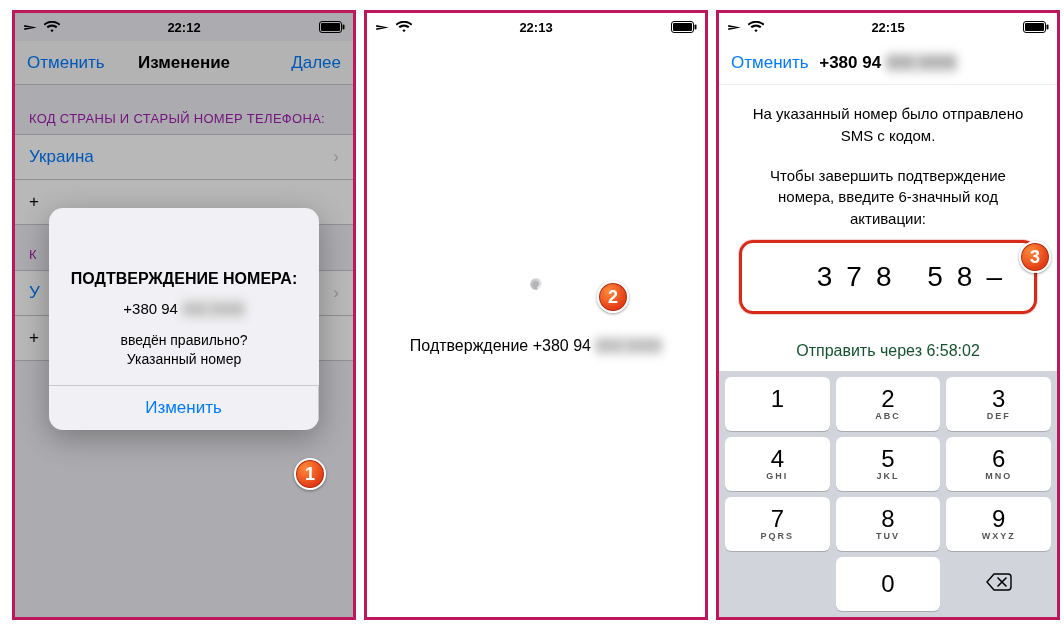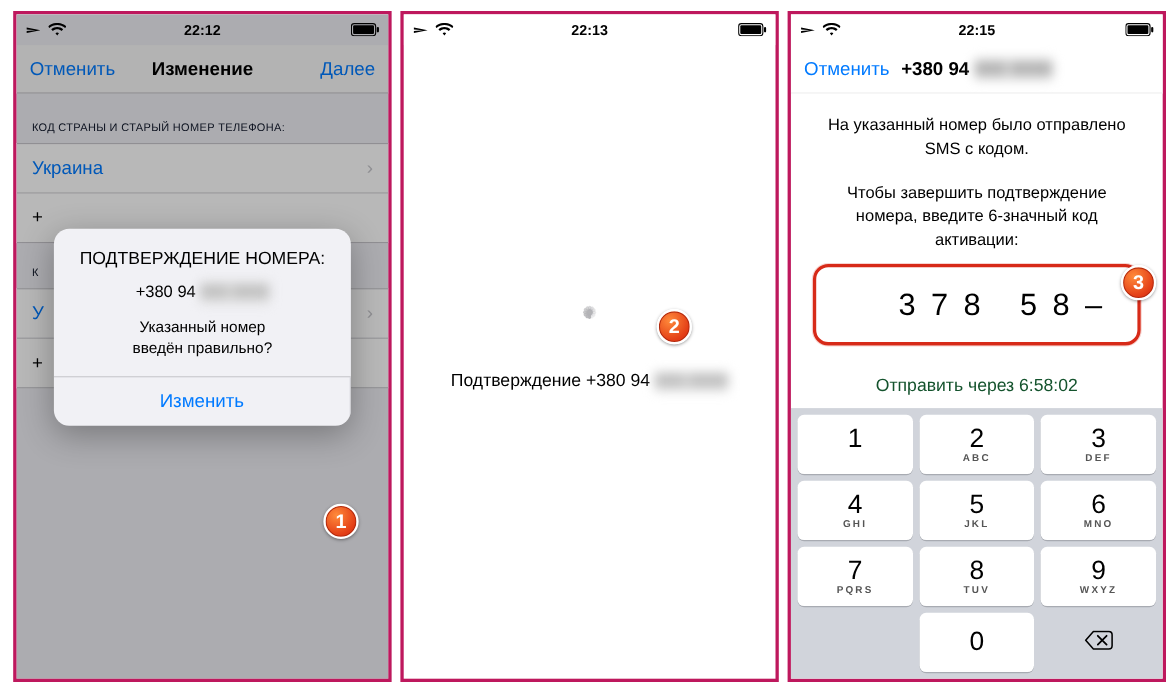--- a/index.html
+++ b/index.html
@@ -49,22 +49,22 @@
     border-bottom:1px solid #c8c7cc;
     background:#f8f8f8;
     position:relative;
   }
   .navbar.white { background:#fff; border-bottom:1px solid #e2e2e2;}
   .nav-title { position:absolute; left:0; right:0; text-align:center; font-weight:600; font-size:17px; pointer-events:none;}
   .nav-btn { color:#007aff; font-size:17px; }
 
   
   .section-header {
-    font-size:10px;
-    color:#0f172a;
+    font-size:13px;
+    color:#a21caf;
     padding:26px 14px 8px 14px;
     text-transform:uppercase;
     letter-spacing:0.3px;
   }
   .cell {
     background:#fff;
     border-top:1px solid #c8c7cc;
     border-bottom:1px solid #c8c7cc;
     padding:12px 14px;
     font-size:17px;
@@ -91,21 +91,21 @@
     left:50%; top:195px;
     transform:translateX(-50%);
     width:270px;
     background:#f1f1f5;
     border-radius:14px;
     overflow:hidden;
     text-align:center;
     box-shadow:0 8px 30px rgba(0,0,0,0.3);
   }
   .alert-body { padding:18px 14px 16px; }
-  .alert-title { font-weight:400; font-size:16px; margin-bottom:4px; line-height:1.25;}
+  .alert-title { font-weight:700; font-size:16px; margin-bottom:4px; line-height:1.25;margin-top:43px;}
   .alert-text { font-size:14px; line-height:1.35; }
   .alert-row { display:flex; border-top:1px solid #c7c7cc; }
   .alert-btn {
     flex:1; padding:12px 0; color:#007aff; font-size:17px;
   }
   .alert-divider { width:1px; background:#c7c7cc; }
 
   .blur { display:inline-block; filter:blur(5px); color:#888; background:#ddd; border-radius:2px;}
 
   
@@ -236,22 +236,22 @@
   </div>
 
   <div class="dim"></div>
 
   <div class="alert">
     <div class="alert-body">
       <div class="alert-title">ПОДТВЕРЖДЕНИЕ НОМЕРА:</div>
       <div class="alert-text" style="margin:10px 0 12px; font-size:15px;">
         <span>+380 94 </span><span class="blur">000 0000</span>
       </div>
+      <div class="alert-text">введён правильно?</div>
       <div class="alert-text">Указанный номер</div>
-      <div class="alert-text">введён правильно?</div>
     </div>
     <div class="alert-row" style="position:relative;">
       <div class="alert-btn">Изменить</div>
       <div class="alert-divider"></div>
     </div>
   </div>
   <div class="num-badge" style="left:279px; top:445px;">1</div>
 </div>
 
 <div class="phone">

